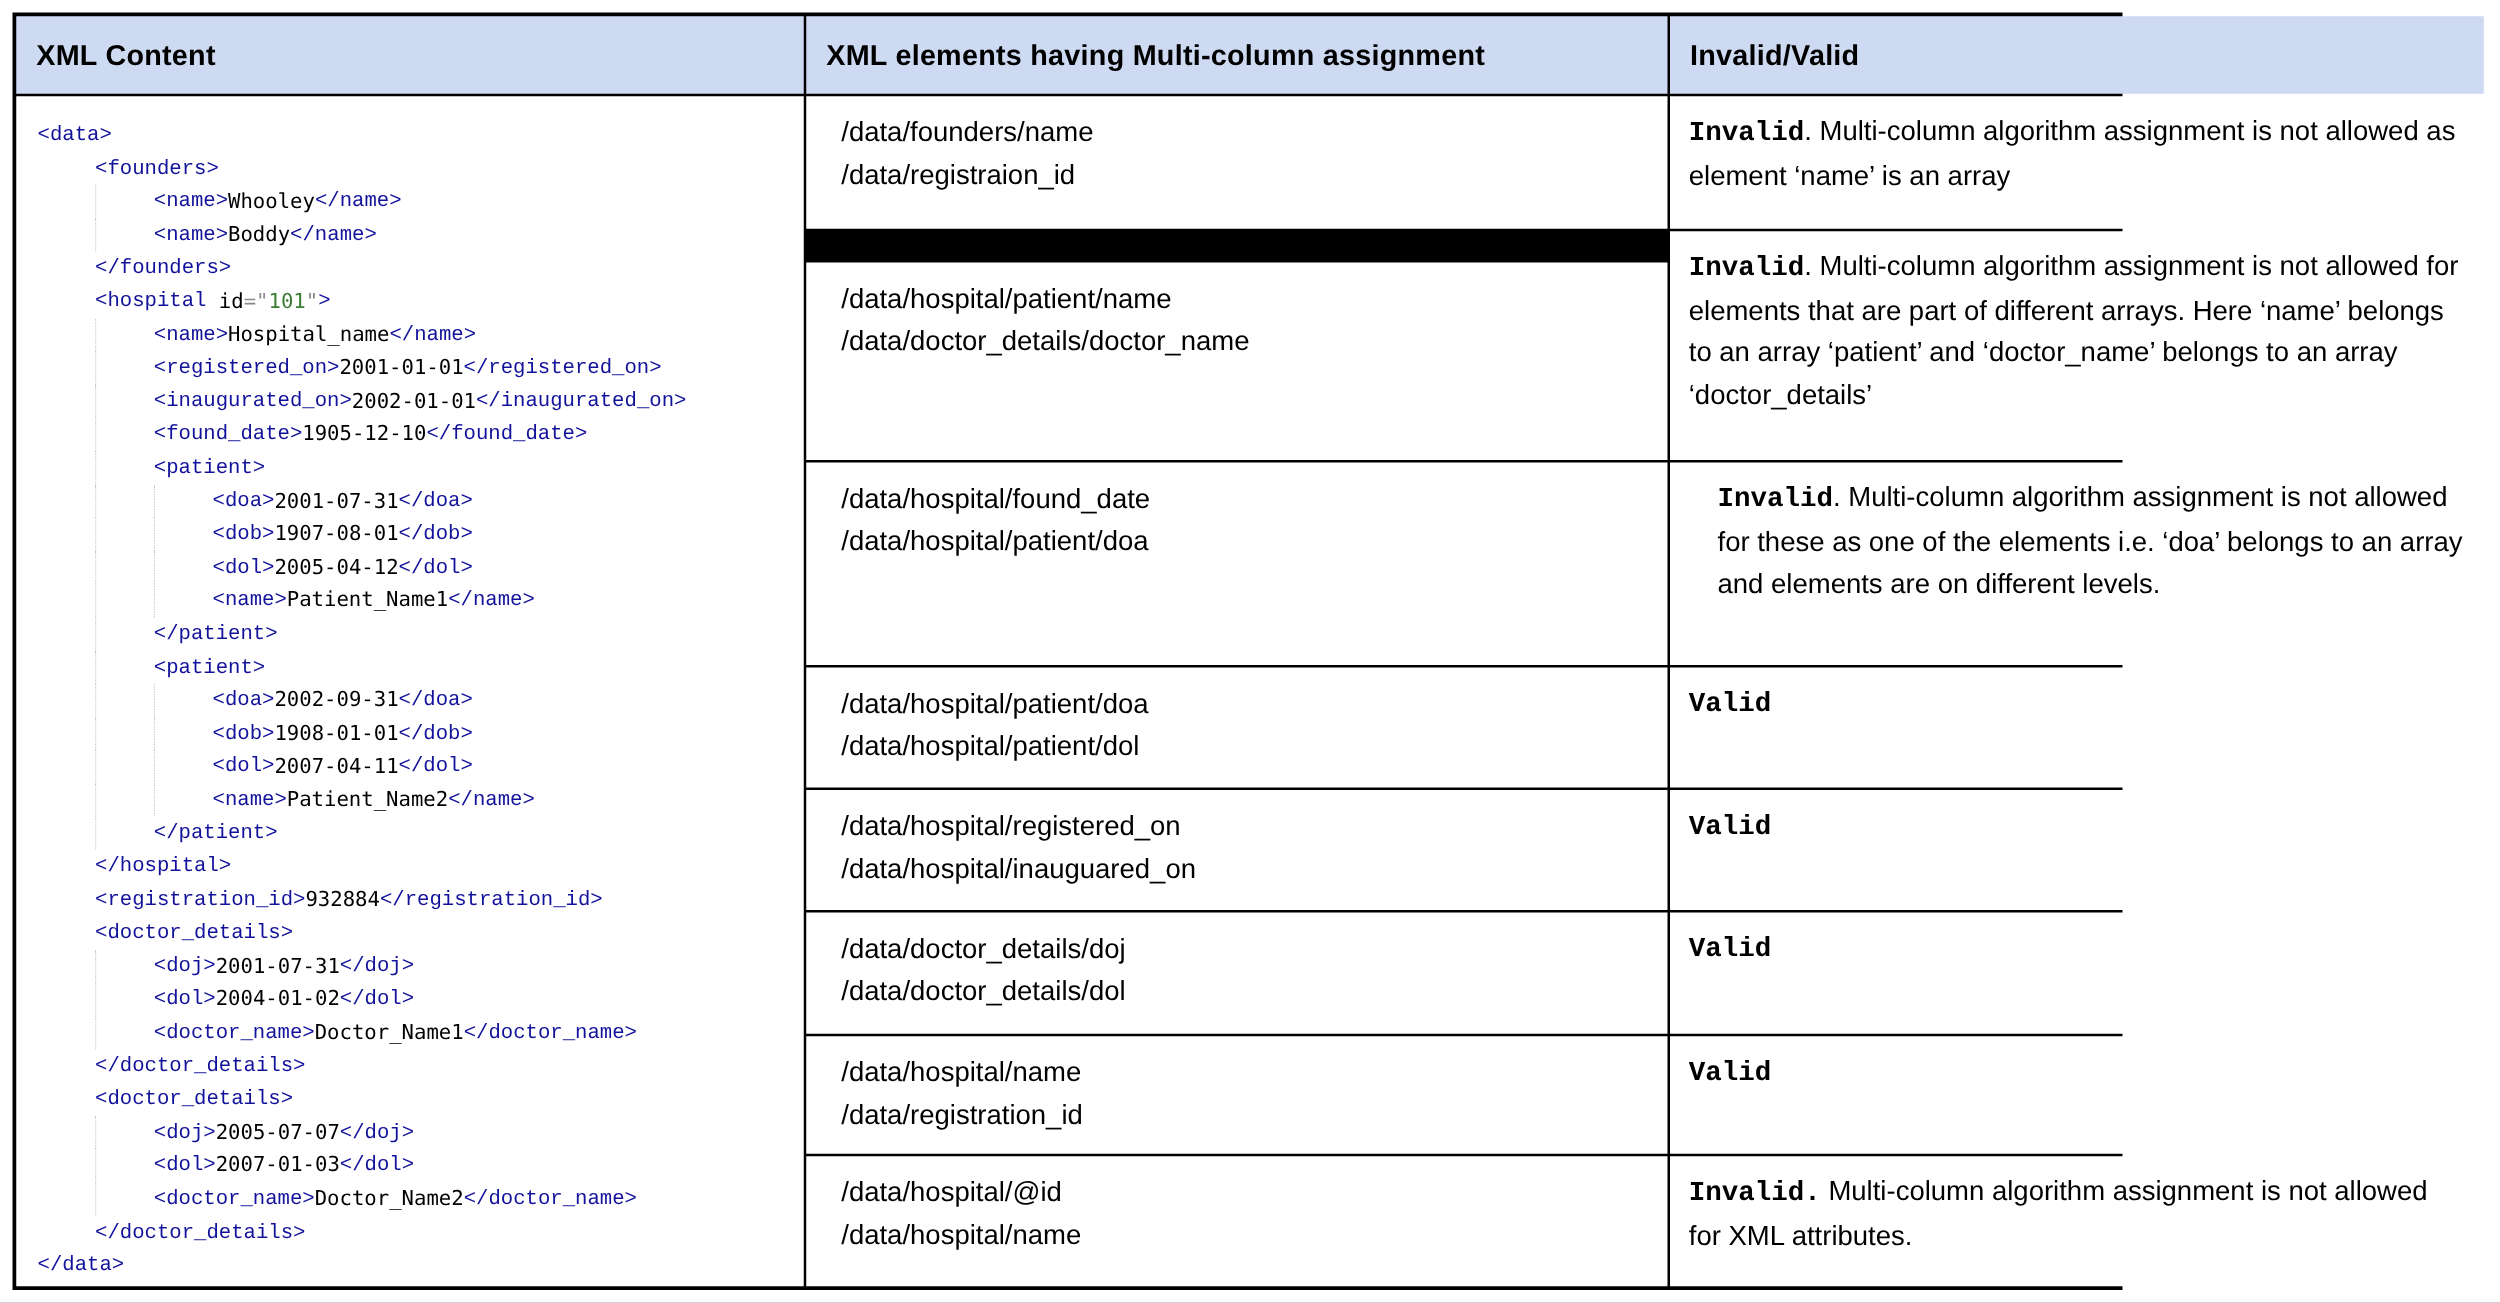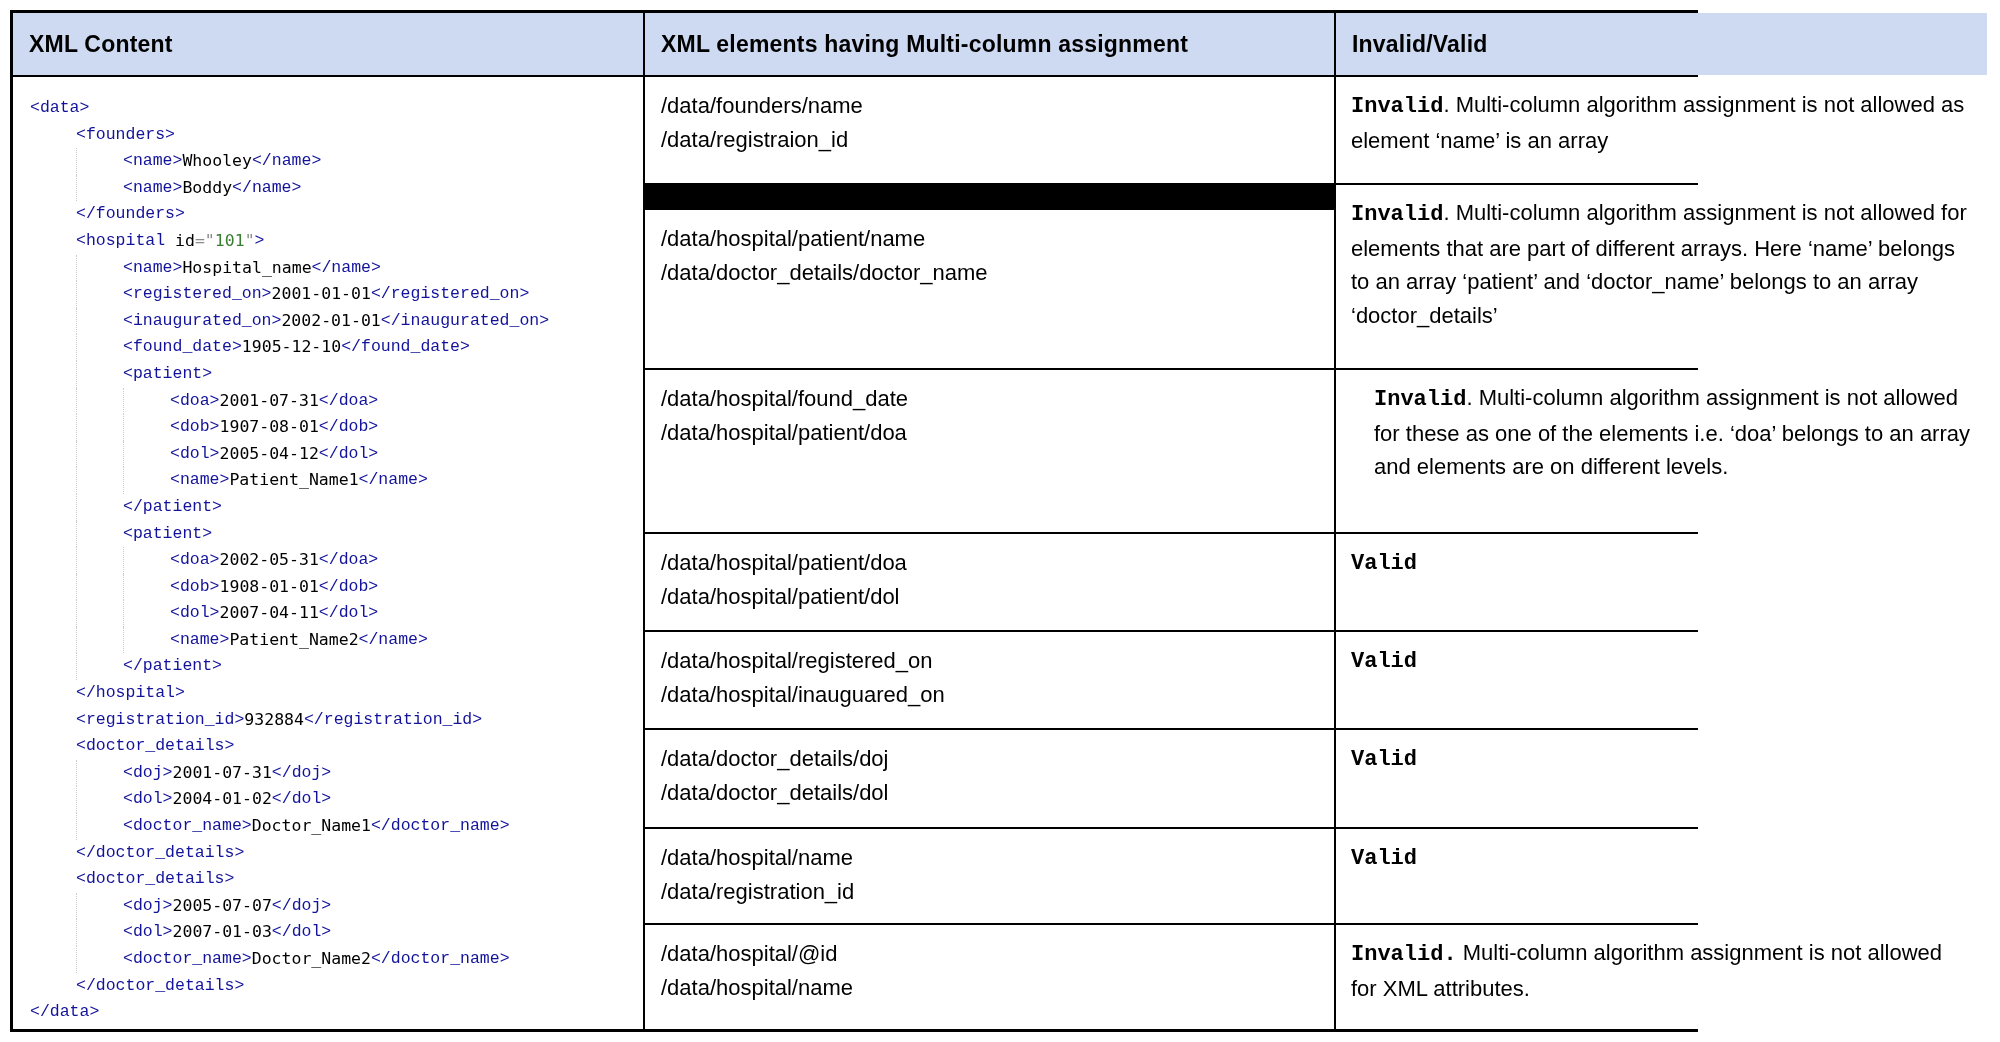--- a/index.html
+++ b/index.html
@@ -62,21 +62,21 @@
     width: 46px;
   }
   .ind.g {
     border-left: 1px dotted var(--guide, #cccccc);
   }
   .seg-t { color: var(--tag, #12129b); font-family: Liberation Mono, monospace; }
   .seg-x { color: #000000; }
   .seg-e { color: var(--punct, #8b8b8b); }
   .seg-v { color: var(--val, #3a7d33); }
   .paths-cell {
-    padding: 12px 12px 0 16px;
+    padding: 12px 12px 0 28px;
     font-size: 22px;
     line-height: 34px;
   }
   .verdict-cell {
     padding: 11px 16px 0 15px;
     font-size: 22px;
     line-height: 33.5px;
   }
   .verdict { font-weight: bold; font-family: Liberation Mono, monospace; }
 </style>
@@ -99,21 +99,21 @@
         <div class="codeline"><span class="ind"></span><span class="ind g"></span><span class="seg-t">&lt;registered_on&gt;</span><span class="seg-x">2001-01-01</span><span class="seg-t">&lt;/registered_on&gt;</span></div>
         <div class="codeline"><span class="ind"></span><span class="ind g"></span><span class="seg-t">&lt;inaugurated_on&gt;</span><span class="seg-x">2002-01-01</span><span class="seg-t">&lt;/inaugurated_on&gt;</span></div>
         <div class="codeline"><span class="ind"></span><span class="ind g"></span><span class="seg-t">&lt;found_date&gt;</span><span class="seg-x">1905-12-10</span><span class="seg-t">&lt;/found_date&gt;</span></div>
         <div class="codeline"><span class="ind"></span><span class="ind g"></span><span class="seg-t">&lt;patient&gt;</span></div>
         <div class="codeline"><span class="ind"></span><span class="ind g"></span><span class="ind g"></span><span class="seg-t">&lt;doa&gt;</span><span class="seg-x">2001-07-31</span><span class="seg-t">&lt;/doa&gt;</span></div>
         <div class="codeline"><span class="ind"></span><span class="ind g"></span><span class="ind g"></span><span class="seg-t">&lt;dob&gt;</span><span class="seg-x">1907-08-01</span><span class="seg-t">&lt;/dob&gt;</span></div>
         <div class="codeline"><span class="ind"></span><span class="ind g"></span><span class="ind g"></span><span class="seg-t">&lt;dol&gt;</span><span class="seg-x">2005-04-12</span><span class="seg-t">&lt;/dol&gt;</span></div>
         <div class="codeline"><span class="ind"></span><span class="ind g"></span><span class="ind g"></span><span class="seg-t">&lt;name&gt;</span><span class="seg-x">Patient_Name1</span><span class="seg-t">&lt;/name&gt;</span></div>
         <div class="codeline"><span class="ind"></span><span class="ind g"></span><span class="seg-t">&lt;/patient&gt;</span></div>
         <div class="codeline"><span class="ind"></span><span class="ind g"></span><span class="seg-t">&lt;patient&gt;</span></div>
-        <div class="codeline"><span class="ind"></span><span class="ind g"></span><span class="ind g"></span><span class="seg-t">&lt;doa&gt;</span><span class="seg-x">2002-05-31</span><span class="seg-t">&lt;/doa&gt;</span></div>
+        <div class="codeline"><span class="ind"></span><span class="ind g"></span><span class="ind g"></span><span class="seg-t">&lt;doa&gt;</span><span class="seg-x">2002-09-31</span><span class="seg-t">&lt;/doa&gt;</span></div>
         <div class="codeline"><span class="ind"></span><span class="ind g"></span><span class="ind g"></span><span class="seg-t">&lt;dob&gt;</span><span class="seg-x">1908-01-01</span><span class="seg-t">&lt;/dob&gt;</span></div>
         <div class="codeline"><span class="ind"></span><span class="ind g"></span><span class="ind g"></span><span class="seg-t">&lt;dol&gt;</span><span class="seg-x">2007-04-11</span><span class="seg-t">&lt;/dol&gt;</span></div>
         <div class="codeline"><span class="ind"></span><span class="ind g"></span><span class="ind g"></span><span class="seg-t">&lt;name&gt;</span><span class="seg-x">Patient_Name2</span><span class="seg-t">&lt;/name&gt;</span></div>
         <div class="codeline"><span class="ind"></span><span class="ind g"></span><span class="seg-t">&lt;/patient&gt;</span></div>
         <div class="codeline"><span class="ind"></span><span class="seg-t">&lt;/hospital&gt;</span></div>
         <div class="codeline"><span class="ind"></span><span class="seg-t">&lt;registration_id&gt;</span><span class="seg-x">932884</span><span class="seg-t">&lt;/registration_id&gt;</span></div>
         <div class="codeline"><span class="ind"></span><span class="seg-t">&lt;doctor_details&gt;</span></div>
         <div class="codeline"><span class="ind"></span><span class="ind g"></span><span class="seg-t">&lt;doj&gt;</span><span class="seg-x">2001-07-31</span><span class="seg-t">&lt;/doj&gt;</span></div>
         <div class="codeline"><span class="ind"></span><span class="ind g"></span><span class="seg-t">&lt;dol&gt;</span><span class="seg-x">2004-01-02</span><span class="seg-t">&lt;/dol&gt;</span></div>
         <div class="codeline"><span class="ind"></span><span class="ind g"></span><span class="seg-t">&lt;doctor_name&gt;</span><span class="seg-x">Doctor_Name1</span><span class="seg-t">&lt;/doctor_name&gt;</span></div>

